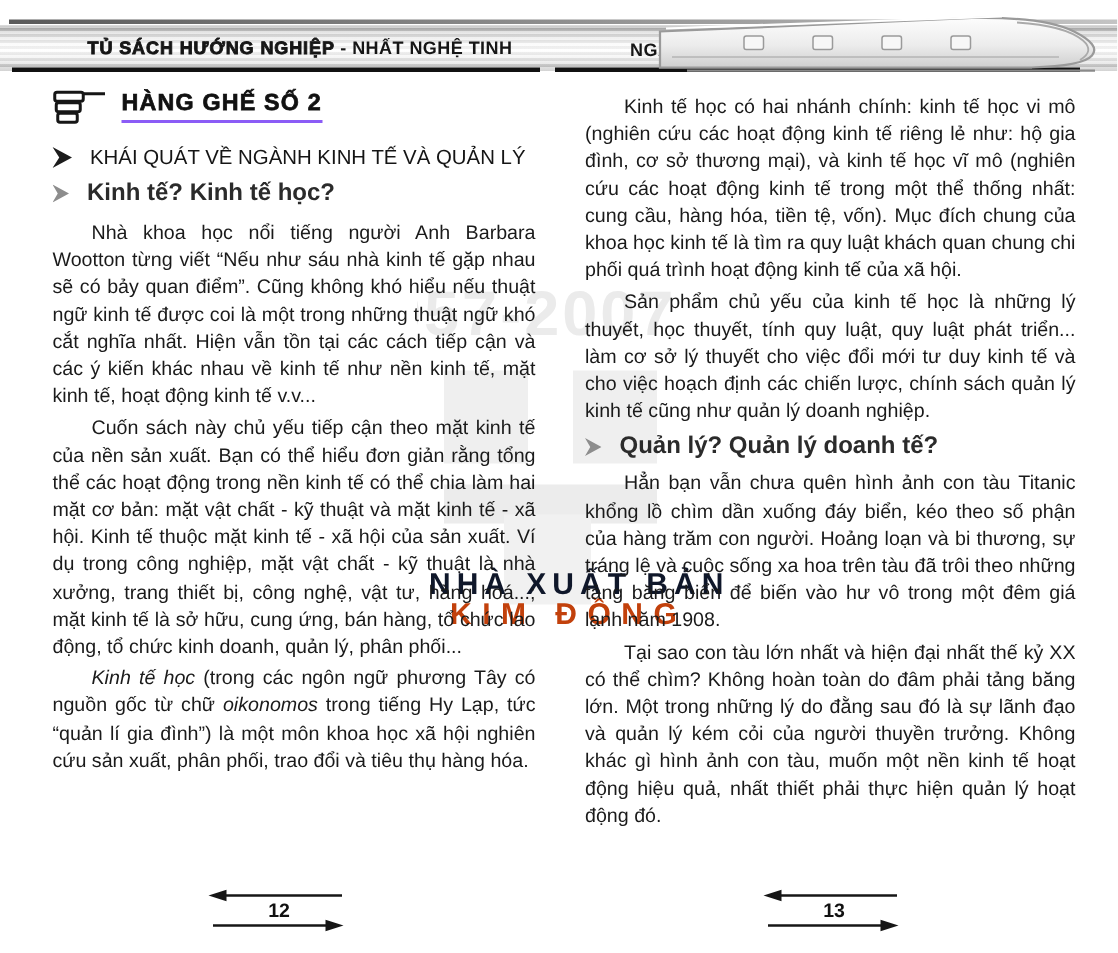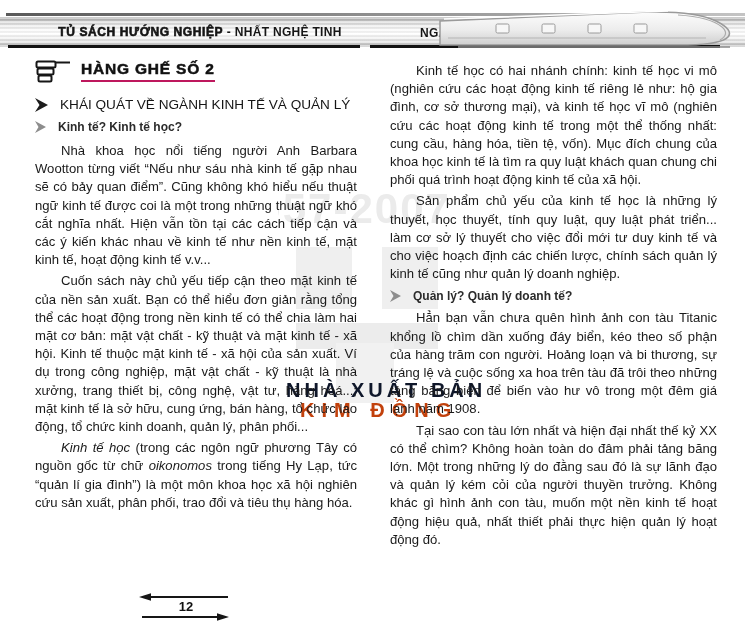--- a/index.html
+++ b/index.html
@@ -33,25 +33,25 @@
   .wm-pub1{position:absolute;left:8px;top:196px;font-size:20px;font-weight:bold;letter-spacing:4px;color:#0f172a;white-space:nowrap;}
   .wm-pub2{position:absolute;left:22px;top:216px;font-size:20px;font-weight:bold;letter-spacing:7px;color:#c2410c;white-space:nowrap;}
 
   
   .col{position:absolute;z-index:1;text-align:justify;}
   .col.left{left:35px;top:60px;width:322px;}
   .col.right{left:390px;top:62px;width:327px;}
   p.body{font-size:13.1px;line-height:18.2px;margin:0 0 3px 0;text-indent:26px;}
   .chapter-row{display:flex;align-items:flex-start;gap:10px;margin:0 0 12px 0;}
   .chapter-title{font-size:15.5px;font-weight:bold;letter-spacing:.8px;color:#111;
-                 border-bottom:2px solid #be185d;padding-bottom:2px;-webkit-text-stroke:.5px #111;}
+                 border-bottom:2px solid #8b5cf6;padding-bottom:2px;-webkit-text-stroke:.5px #111;}
   .head-row{display:flex;align-items:center;gap:12px;margin:0 0 8px 0;}
   .head-row .bullet{flex:0 0 auto;}
   .section-title{font-size:13.6px;font-weight:normal;color:#151515;}
-  .subsection-title{font-size:12px;font-weight:bold;color:#2b2b2b;}
+  .subsection-title{font-size:16px;font-weight:bold;color:#2b2b2b;}
   .sub-row{margin:6px 0 6px 0;}
   .ital{font-style:italic;}
 
   
   .footer{position:absolute;width:100px;height:30px;z-index:1;}
   .footer.left{left:136px;top:592px;}
   .footer.right{left:506px;top:592px;}
   .footer .num{position:absolute;left:0;top:7px;width:100%;text-align:center;
                font-size:13px;font-weight:bold;color:#111;}
   .footer svg{position:absolute;left:0;top:0;}
@@ -145,14 +145,23 @@
   <div class="footer left">
     <svg width="100" height="30" viewBox="0 0 100 30">
       <line x1="14" y1="5" x2="92" y2="5" stroke="#161616" stroke-width="1.8"></line>
       <polygon points="15,1.2 3,5 15,8.8" fill="#161616"></polygon>
       <line x1="6" y1="25" x2="82" y2="25" stroke="#161616" stroke-width="1.8"></line>
       <polygon points="81,21.2 93,25 81,28.8" fill="#161616"></polygon>
     </svg>
     <span class="num">12</span>
   </div>
 
+  <div class="footer right">
+    <svg width="100" height="30" viewBox="0 0 100 30">
+      <line x1="14" y1="5" x2="92" y2="5" stroke="#161616" stroke-width="1.8"></line>
+      <polygon points="15,1.2 3,5 15,8.8" fill="#161616"></polygon>
+      <line x1="6" y1="25" x2="82" y2="25" stroke="#161616" stroke-width="1.8"></line>
+      <polygon points="81,21.2 93,25 81,28.8" fill="#161616"></polygon>
+    </svg>
+    <span class="num">13</span>
+  </div>
 
 </div>
 
 </body></html>

